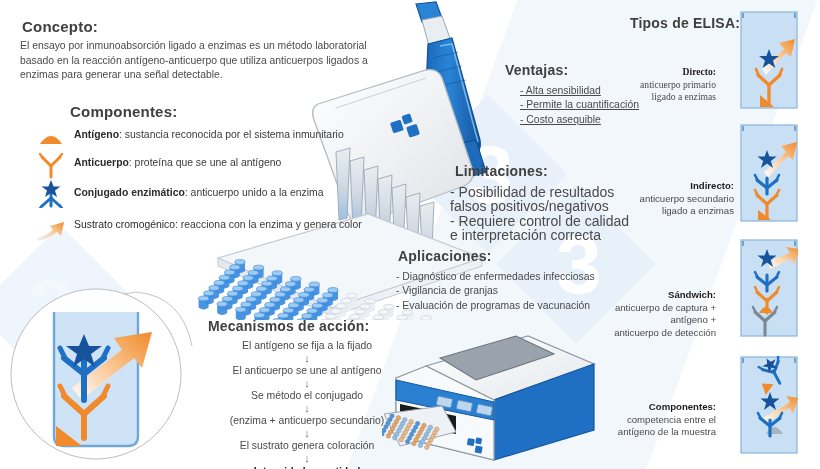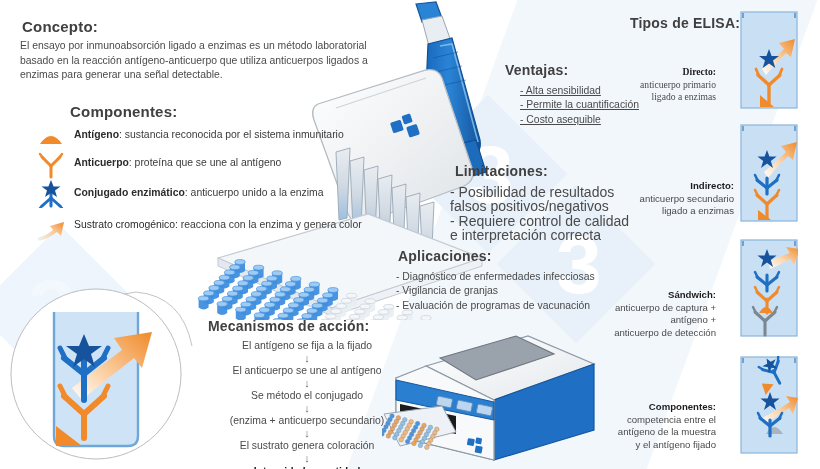--- a/index.html
+++ b/index.html
@@ -864,21 +864,20 @@
       <path d="M18 39 L15 33" stroke-width="2.5"></path>
         <path d="M36 39 L39 33" stroke-width="2.5"></path>
     </g>
     <path d="M27 10 L29.4 16.6 L36.6 16.6 L30.8 21 L33 28 L27 23.6 L21 28 L23.2 21 L17.4 16.6 L24.6 16.6 Z" fill="#17539c"></path>
   </svg>
 
   <div class="tipo-text" style="left:592px;top:401px;width:124px;">
     <div class="t-name">Componentes:</div>
     <div>competencia entre el</div>
     <div>antígeno de la muestra</div>
-    <div>y el antígeno fijado</div>
   </div>
   <svg class="blk" style="left:740px;top:356px;" width="58" height="98" viewBox="0 0 58 98">
     <defs>
       <linearGradient id="aw4" x1="0" y1="1" x2="1" y2="0">
         <stop offset="0%" stop-color="#ffffff"></stop>
           <stop offset="45%" stop-color="#fbd6ae"></stop>
           <stop offset="100%" stop-color="#f08a2a"></stop>
       </linearGradient>
     </defs>
     <rect x="1" y="1" width="56" height="96" fill="#c9e0f4" stroke="#8ab4da" stroke-width="1.2"></rect>

